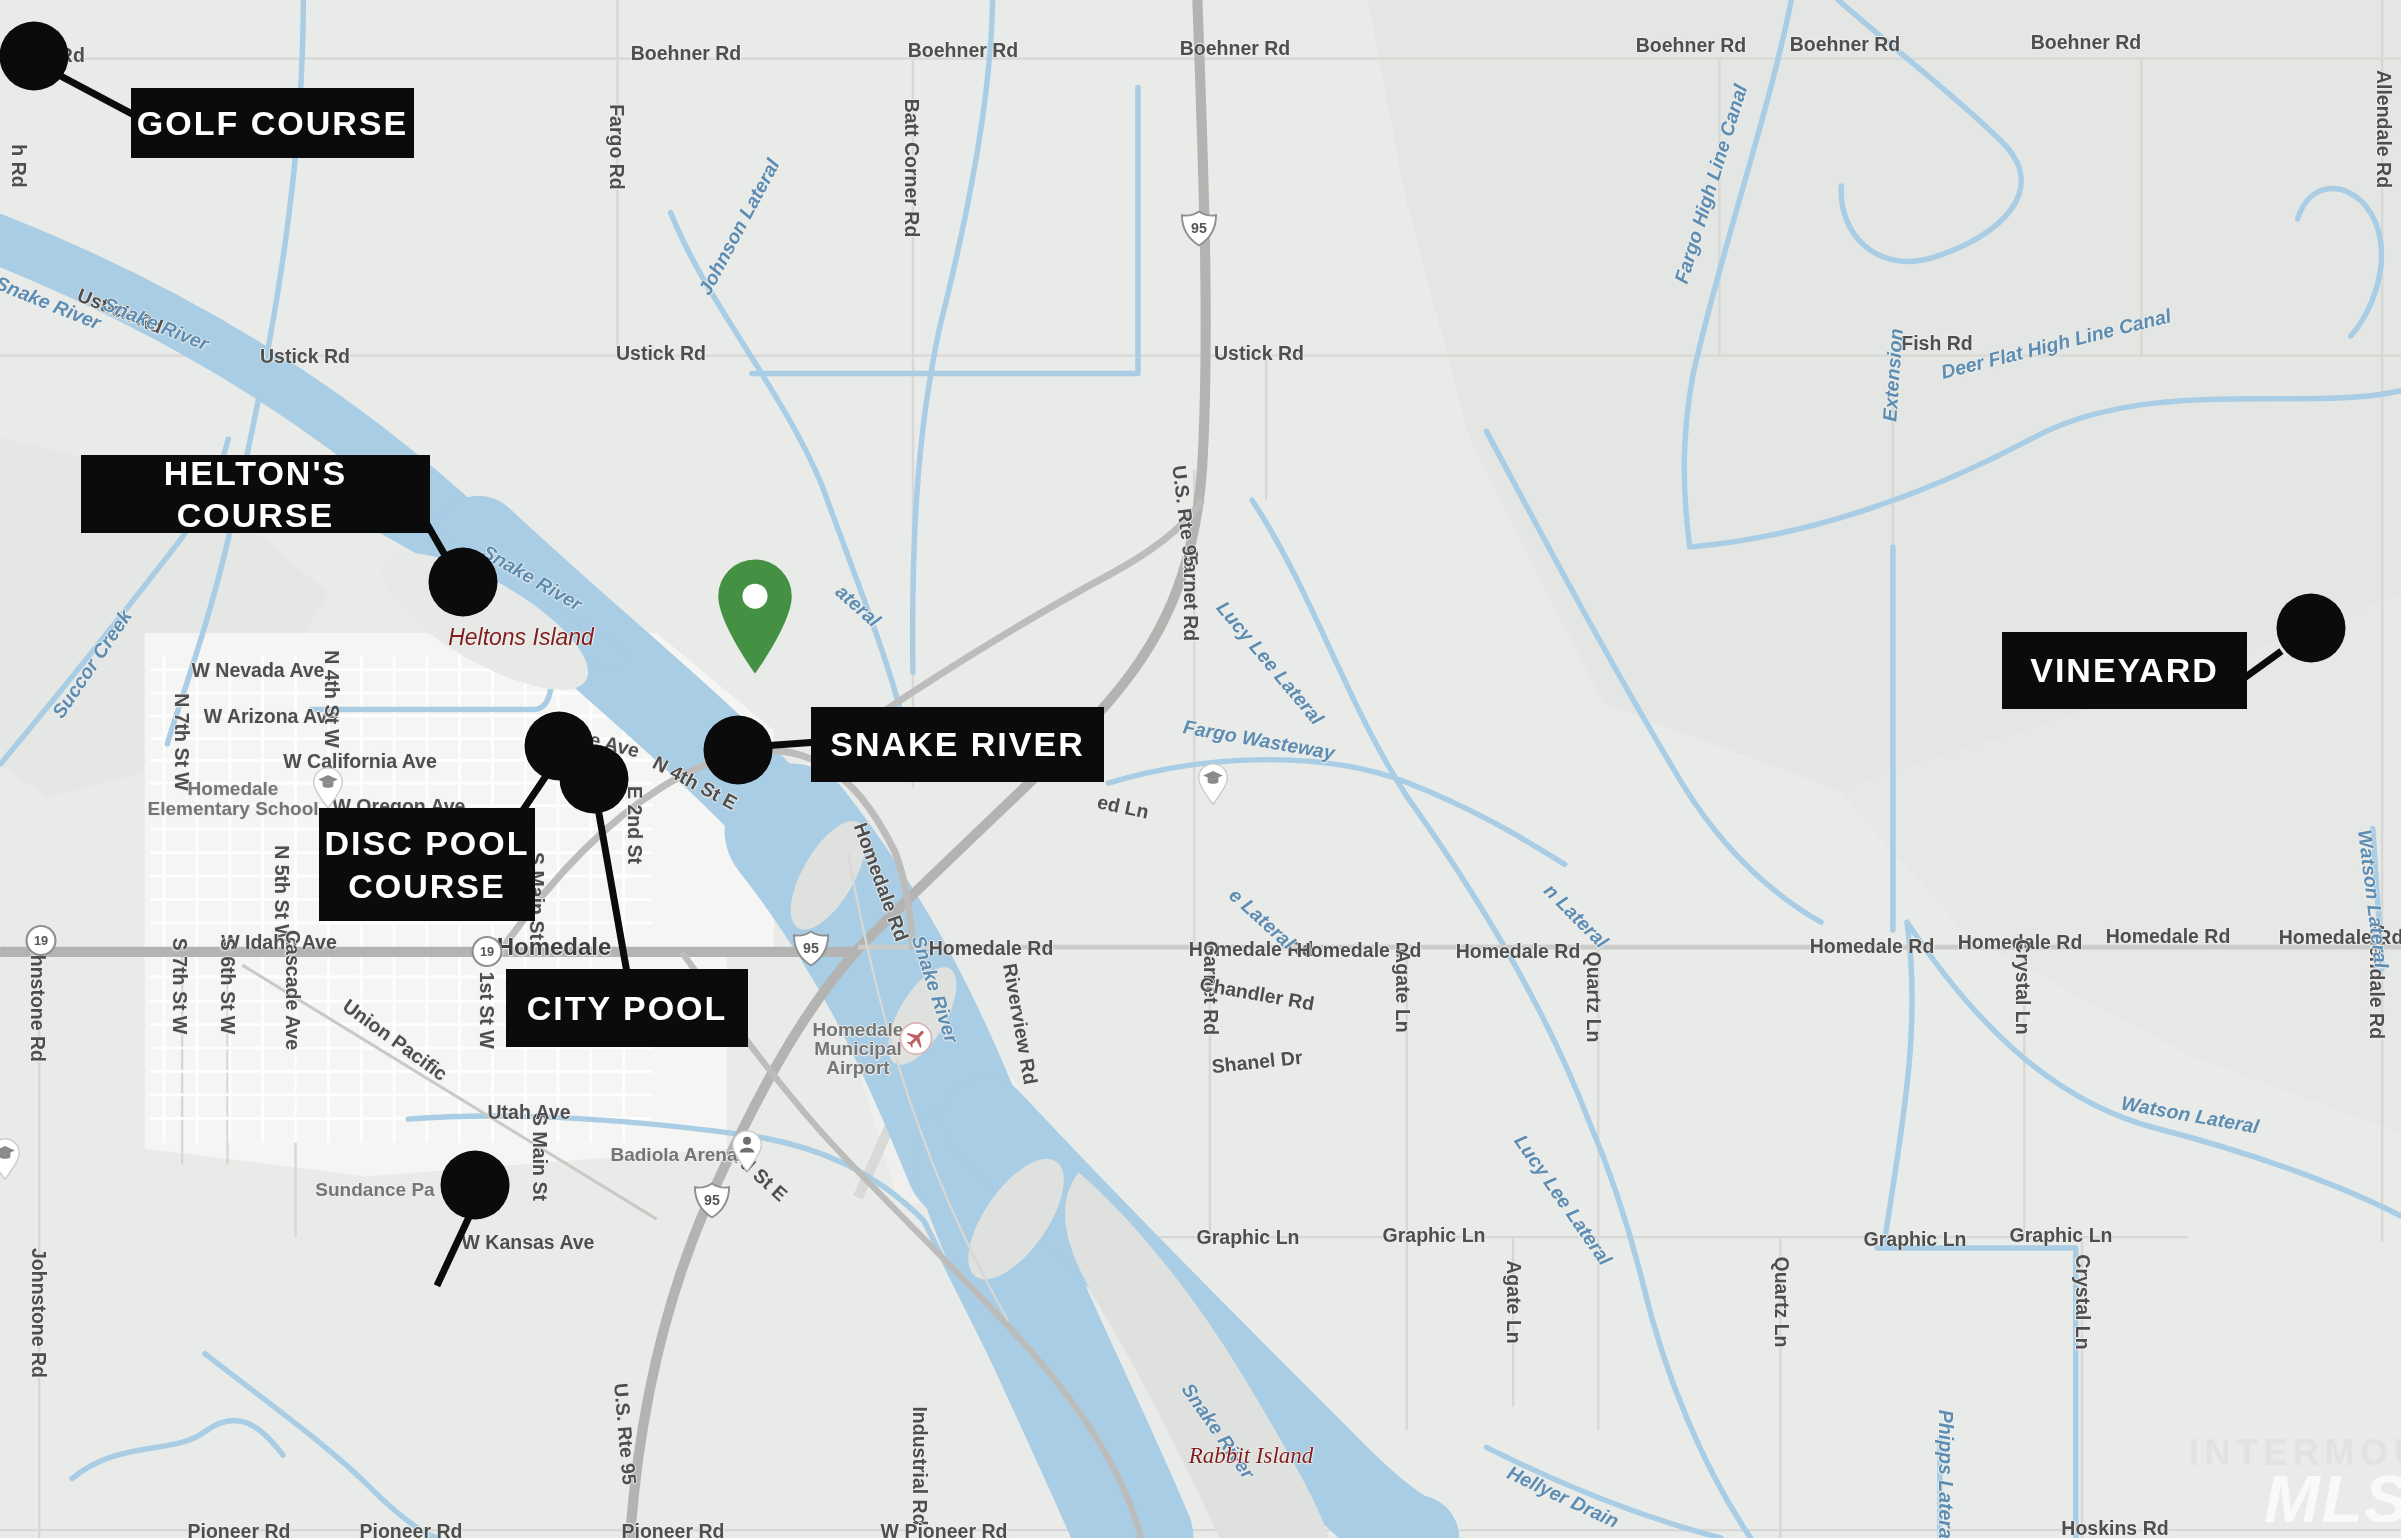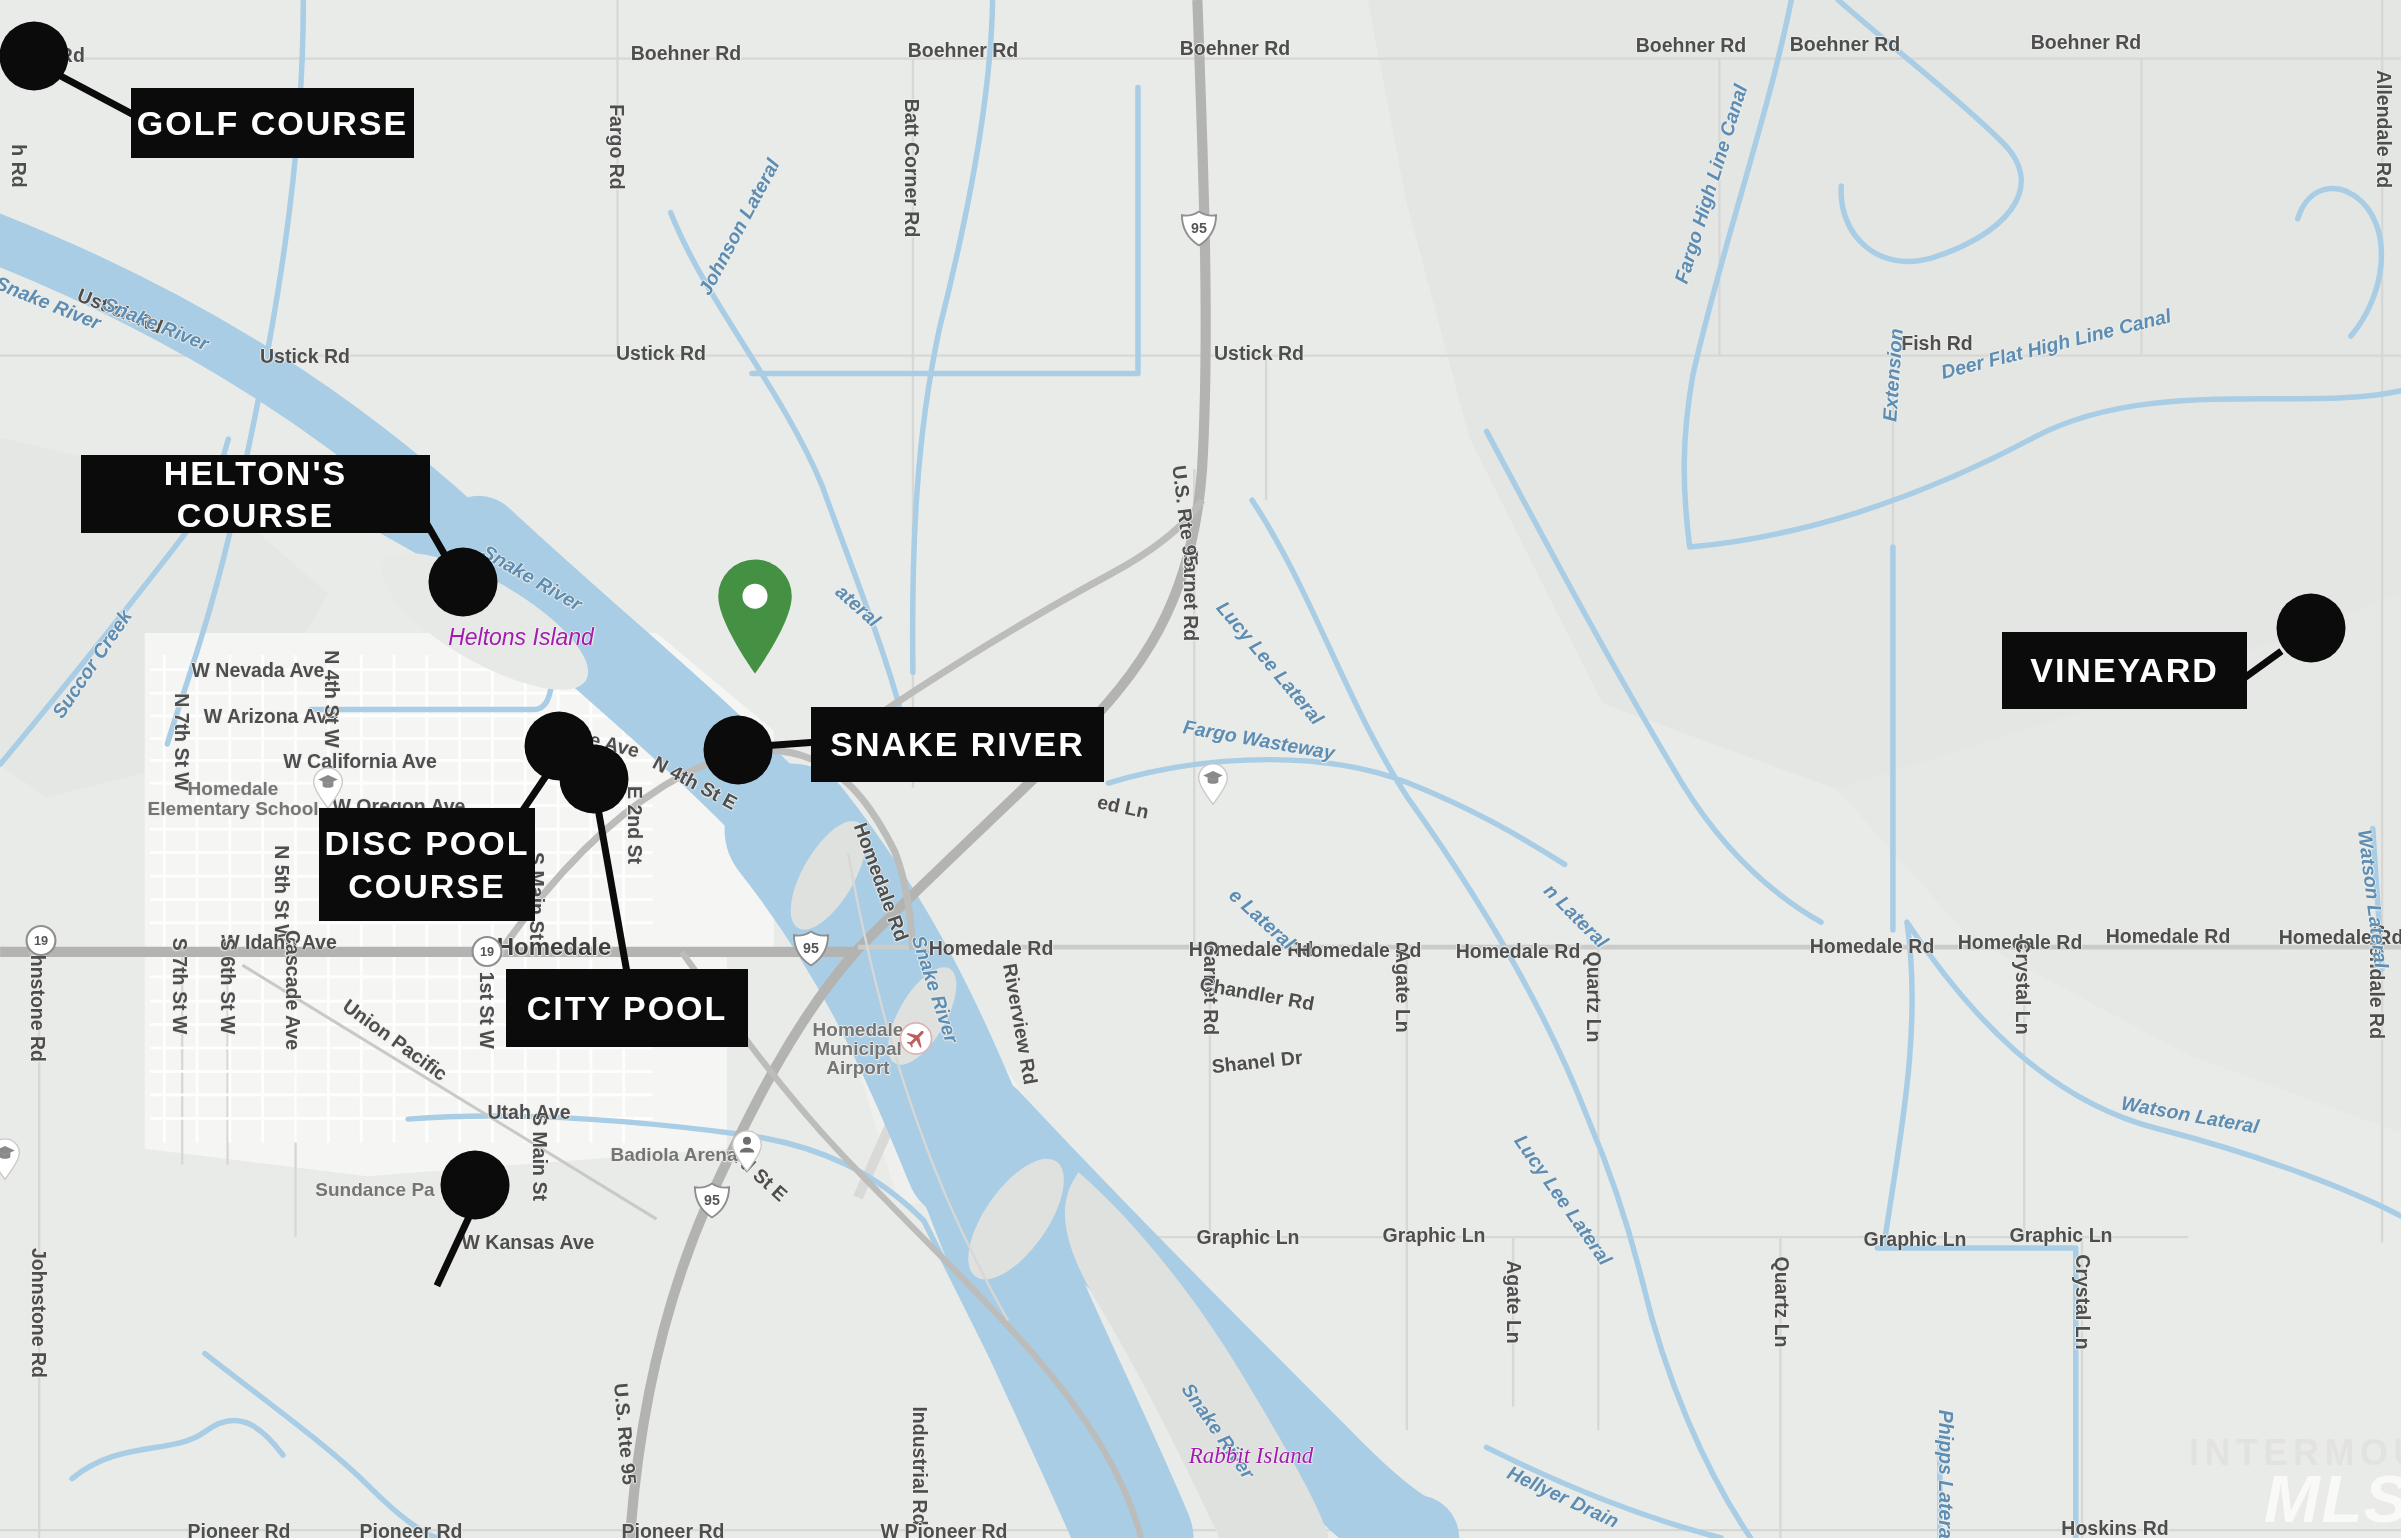--- a/index.html
+++ b/index.html
@@ -6,21 +6,21 @@
   .stage{position:relative;width:2401px;height:1538px;overflow:hidden;
          background:#e9ebe8;font-family:"Liberation Sans",sans-serif;}
   svg.base{position:absolute;left:0;top:0;}
   #labels,#pois,#icons{position:absolute;left:0;top:0;width:100%;height:100%;}
   .ml{position:absolute;white-space:nowrap;font-weight:600;
       text-shadow:0.8px 0 0 rgba(238,240,237,.9),-0.8px 0 0 rgba(238,240,237,.9),
                   0 0.8px 0 rgba(238,240,237,.9),0 -0.8px 0 rgba(238,240,237,.9),
                   0.8px 0.8px 2.3px rgba(238,240,237,.9);}
   .rd{color:#4e4e4e;font-size:19.5px;}
   .wt{color:#5d8db2;font-size:19.5px;font-style:italic;}
-  .pl{color:#a21caf;font-size:23px;font-style:italic;font-weight:500;}
+  .pl{color:#7f1d1d;font-size:23px;font-style:italic;font-weight:500;}
   .po{color:#757575;font-size:19px;}
   .tn{color:#3f3f3f;font-size:24px;font-weight:700;}
   .poi-box{position:absolute;background:#0b0b0b;color:#fff;display:flex;align-items:center;
            justify-content:center;text-align:center;font-size:34px;font-weight:600;
            letter-spacing:2px;white-space:pre-line;line-height:1.25;}
   .poi-box.green{background:#459143;}
   .poi-marker{position:absolute;width:69px;height:69px;border-radius:50%;background:#0b0b0b;
               transform:translate(-50%,-50%);}
   .poi-line{position:absolute;height:7px;background:#0b0b0b;transform-origin:0 50%;}
   .micon{position:absolute;transform:translate(-50%,-50%);}

